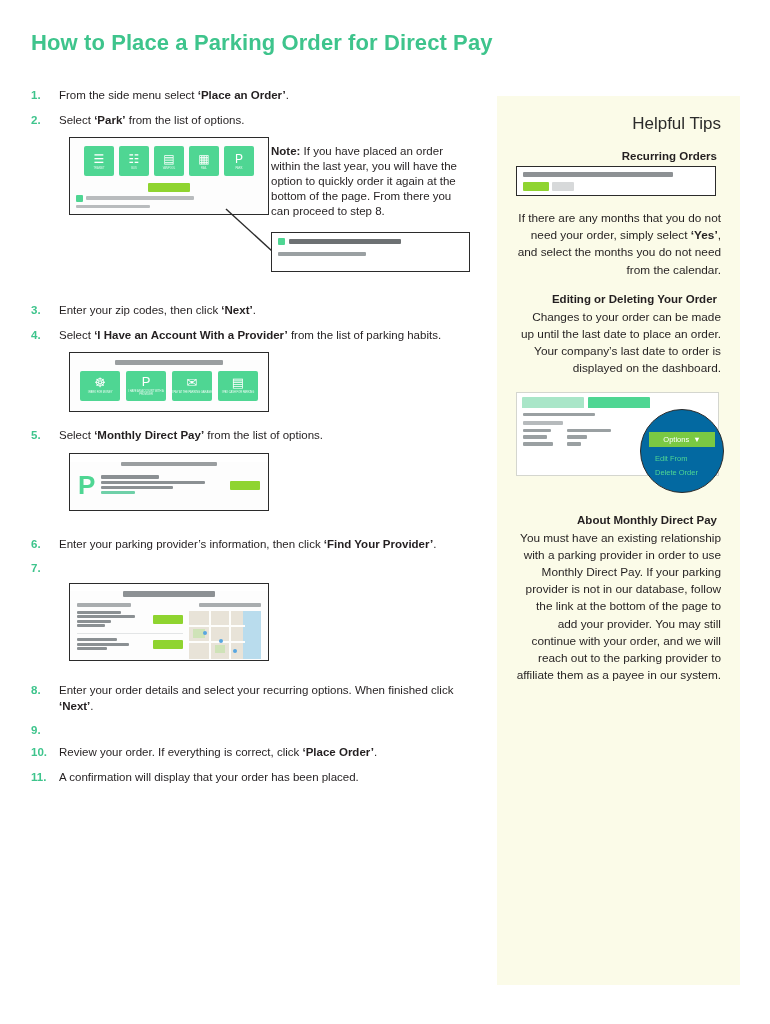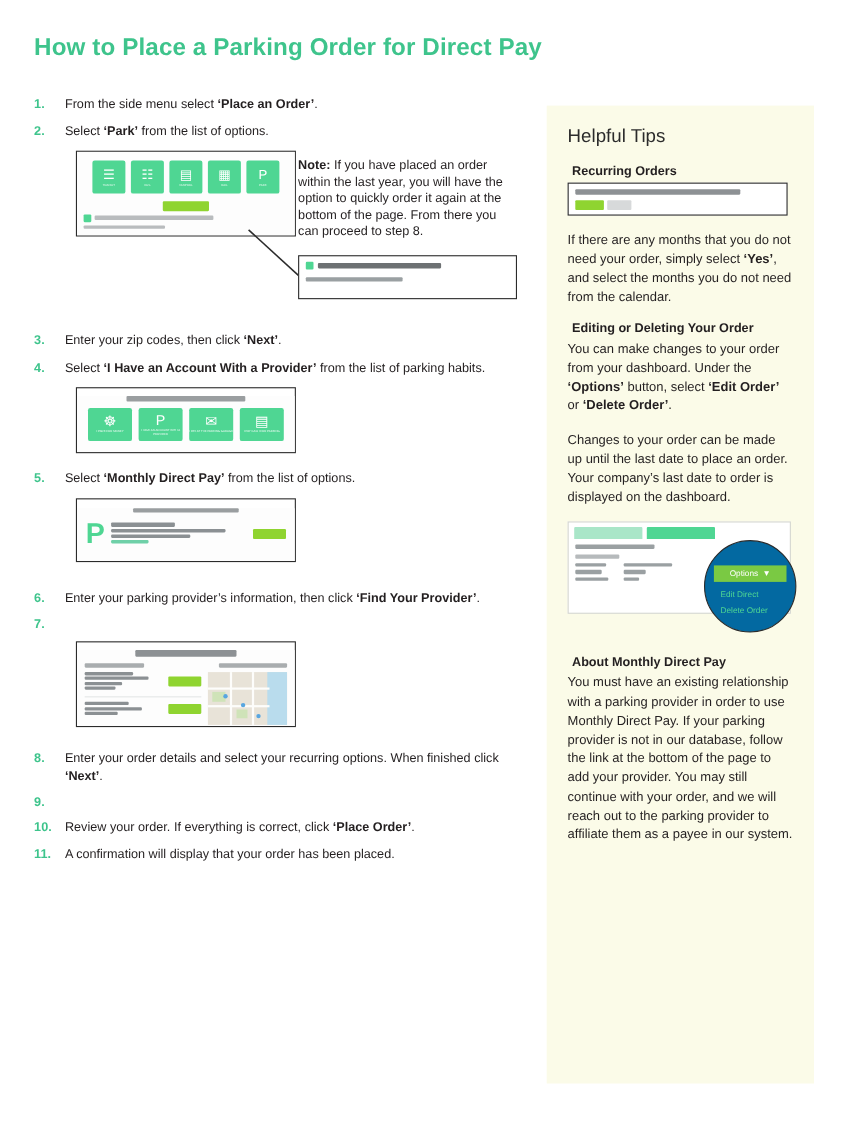--- a/index.html
+++ b/index.html
@@ -106,21 +106,21 @@
   .res-map .water { position:absolute; right:0; top:0; bottom:0; width:18px; background:#b9dced; }
   .res-map .road { position:absolute; background:#fdfdfb; }
   .res-map .park { position:absolute; background:#cfe3b8; }
   .res-map .pin { position:absolute; width:4px; height:4px; background:#58a6e0; border-radius:50%; }
 
   
   .tips {
     position:absolute; left:497px; top:96px; width:243px; height:889px;
     background:#fbfbe8;
   }
-  .tips-inner { padding:18px 19px 0 19px; }
+  .tips-inner { padding:18px 19px 0 19px;text-align:right; }
   .tips-title { font-size:17px; color:#2b2b2b; margin:0 0 16px 0; font-weight:normal; }
   .tip-h { font-size:11.5px; font-weight:bold; margin:4px; }
   .tip-p { font-size:11.8px; line-height:17.2px; margin:0 0 14px 0; }
   .tip-p b { font-weight:bold; }
 
   
   .mock-recur {
     border:1.3px solid #2b2b2b; background:#fff; width:200px; height:30px;
     padding:5px 6px; margin:2px 0 14px 0;
   }
@@ -367,21 +367,20 @@
         <div class="recur-label"></div>
         <div class="recur-btns">
           <div class="yes-btn"></div>
           <div class="no-btn"></div>
         </div>
       </div>
 
       <p class="tip-p">If there are any months that you do not need your order, simply select <b>‘Yes’</b>, and select the months you do not need from the calendar.</p>
 
       <div class="tip-h">Editing or Deleting Your Order</div>
-      <p class="tip-p">You can make changes to your order from your dashboard. Under the <b>‘Options’</b> button, select <b>‘Edit Order’</b> or <b>‘Delete Order’</b>.</p>
 
       <p class="tip-p">Changes to your order can be made up until the last date to place an order. Your company’s last date to order is displayed on the dashboard.</p>
 
       <div class="mock-dash">
         <div class="dash-tabs">
           <div class="dash-tab" style="width:62px"></div>
           <div class="dash-tab active" style="width:62px"></div>
         </div>
         <div style="padding:5px 6px 0">
           <div class="dash-line" style="width:72px"></div>
@@ -400,21 +399,21 @@
           </div>
           <div class="dash-green" style="width:34px;height:9px;align-self:flex-start"></div>
         </div>
         <div class="badge-circle"></div>
 
         <div class="magnifier">
           <div class="mag-opt">
             <span>Options</span>
             <span style="margin-left:4px">▼</span>
           </div>
-          <div class="mag-item" style="top:44px">Edit Direct</div>
+          <div class="mag-item" style="top:44px">Edit From</div>
           <div class="mag-item" style="top:58px">Delete Order</div>
         </div>
       </div>
 
       <div style="height:18px"></div>
 
       <div class="tip-h">About Monthly Direct Pay</div>
       <p class="tip-p">You must have an existing relationship with a parking provider in order to use Monthly Direct Pay. If your parking provider is not in our database, follow the link at the bottom of the page to add your provider. You may still continue with your order, and we will reach out to the parking provider to affiliate them as a payee in our system.</p>
     </div>
   </div>

